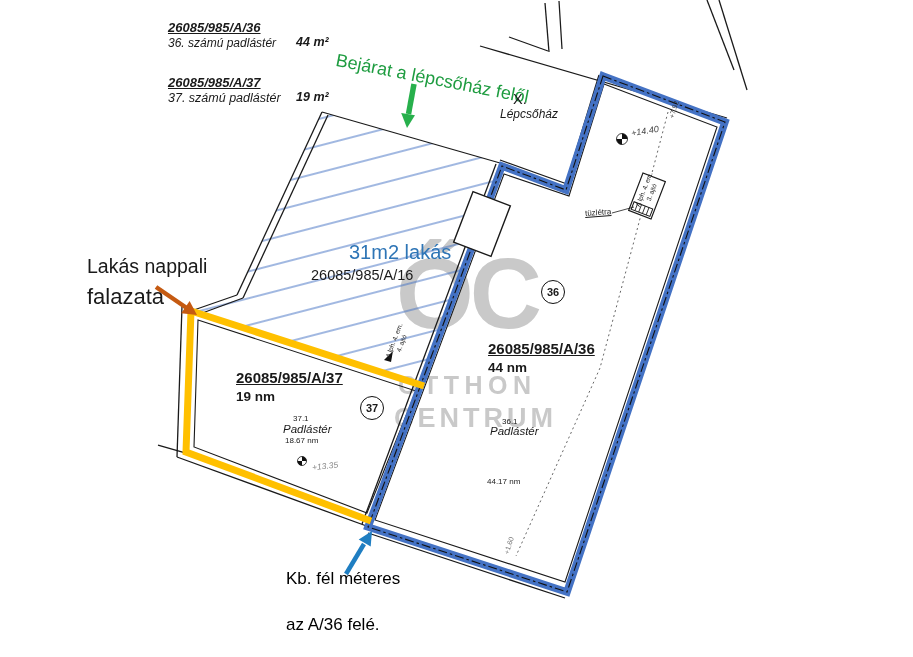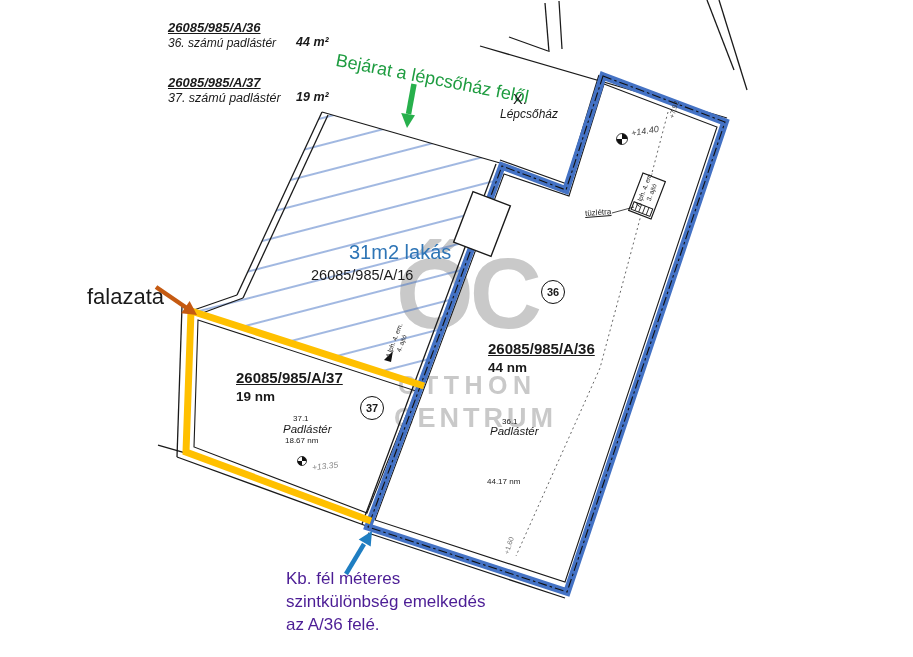--- a/index.html
+++ b/index.html
@@ -12,21 +12,21 @@
   .b{font-weight:bold;}
   .u{text-decoration:underline;}
   .wm{position:absolute;color:#c9c9c9;font-weight:bold;white-space:nowrap;}
   .circle-num{
     position:absolute;width:22px;height:22px;border:1.6px solid #111;border-radius:50%;
     display:flex;align-items:center;justify-content:center;font-size:11px;font-weight:bold;background:transparent;
   }
   svg.plan{position:absolute;left:0;top:0;}
   .rot-lab{position:absolute;text-align:center;line-height:8px;font-size:6.5px;color:#222;}
   .green{color:#1e9c40;}
-  .bluenote{color:#4c1d95;}
+  .bluenote{color:#000000;}
   .flatblue{color:#2e75b6;}
 </style>
 </head>
 <body>
 
 <div class="stage">
 
   <div class="wm" style="left:396px;top:236px;font-size:100px;letter-spacing:-4px;">ŐC</div>
   <div class="wm" style="left:398px;top:371px;font-size:25px;letter-spacing:5.5px;">OTTHON</div>
   <div class="wm" style="left:394px;top:403px;font-size:27px;letter-spacing:4px;">CENTRUM</div>
@@ -116,20 +116,21 @@
   <div class="t it" style="left:168px;top:91px;font-size:12.5px;">37. számú padlástér</div>
   <div class="t b it" style="left:296px;top:90px;font-size:12.5px;">19 m²</div>
 
   <div class="t green" style="left:338px;top:50px;font-size:18px;transform:rotate(11deg);transform-origin:left top;">Bejárat a lépcsőház felől</div>
   <div class="t" style="left:513px;top:91px;font-size:14.5px;">X.</div>
   <div class="t it" style="left:500px;top:107px;font-size:12px;">Lépcsőház</div>
 
   <div class="t flatblue" style="left:349px;top:241px;font-size:20px;">31m2 lakás</div>
   <div class="t" style="left:311px;top:267px;font-size:14.5px;">26085/985/A/16</div>
 
+  <div class="t" style="left:87px;top:255px;font-size:19.5px;">Lakás nappali</div>
   <div class="t" style="left:87px;top:284px;font-size:22px;">falazata</div>
 
   <div class="t b u" style="left:236px;top:369px;font-size:15px;">26085/985/A/37</div>
   <div class="t b" style="left:236px;top:389px;font-size:13.5px;">19 nm</div>
   <div class="circle-num" style="left:360px;top:396px;">37</div>
   <div class="t" style="left:293px;top:414px;font-size:8px;">37.1</div>
   <div class="t it" style="left:283px;top:423px;font-size:11.5px;">Padlástér</div>
   <div class="t" style="left:285px;top:436px;font-size:8px;">18.67 nm</div>
   <div class="t it" style="left:312px;top:461px;font-size:8.5px;color:#8a8a8a;transform:rotate(-6deg);">+13.35</div>
 
@@ -147,16 +148,15 @@
     <div>A lph. 4. em.</div>
     <div>3. ajtó</div>
   </div>
   <div class="rot-lab" style="left:398px;top:342px;transform:translate(-50%,-50%) rotate(-69deg);">
     <div>A lph. 4. em.</div>
     <div>4. ajtó</div>
   </div>
   <div class="t u" style="left:585px;top:208px;font-size:8px;transform:rotate(-4deg);">tüzlétra</div>
 
   <div class="t bluenote" style="left:286px;top:569px;font-size:17px;">Kb. fél méteres</div>
-  <div class="t bluenote" style="left:286px;top:592px;font-size:17px;">szintkülönbség emelkedés</div>
   <div class="t bluenote" style="left:286px;top:615px;font-size:17px;">az A/36 felé.</div>
 
 </div>
 
 </body></html>

